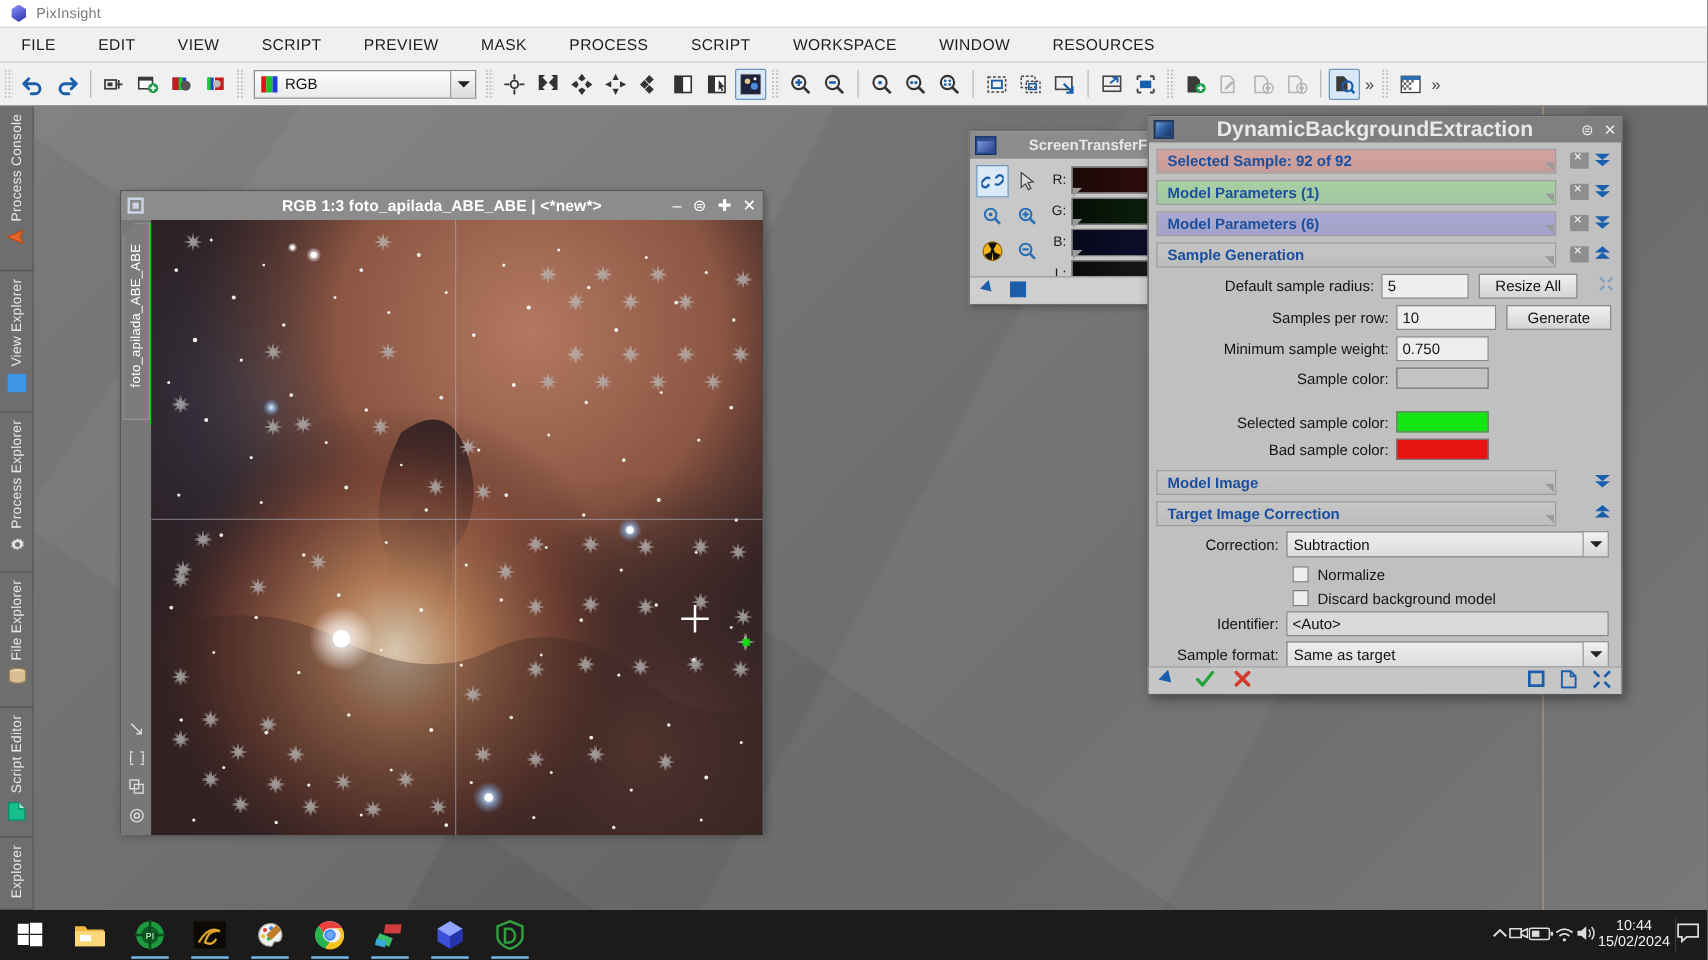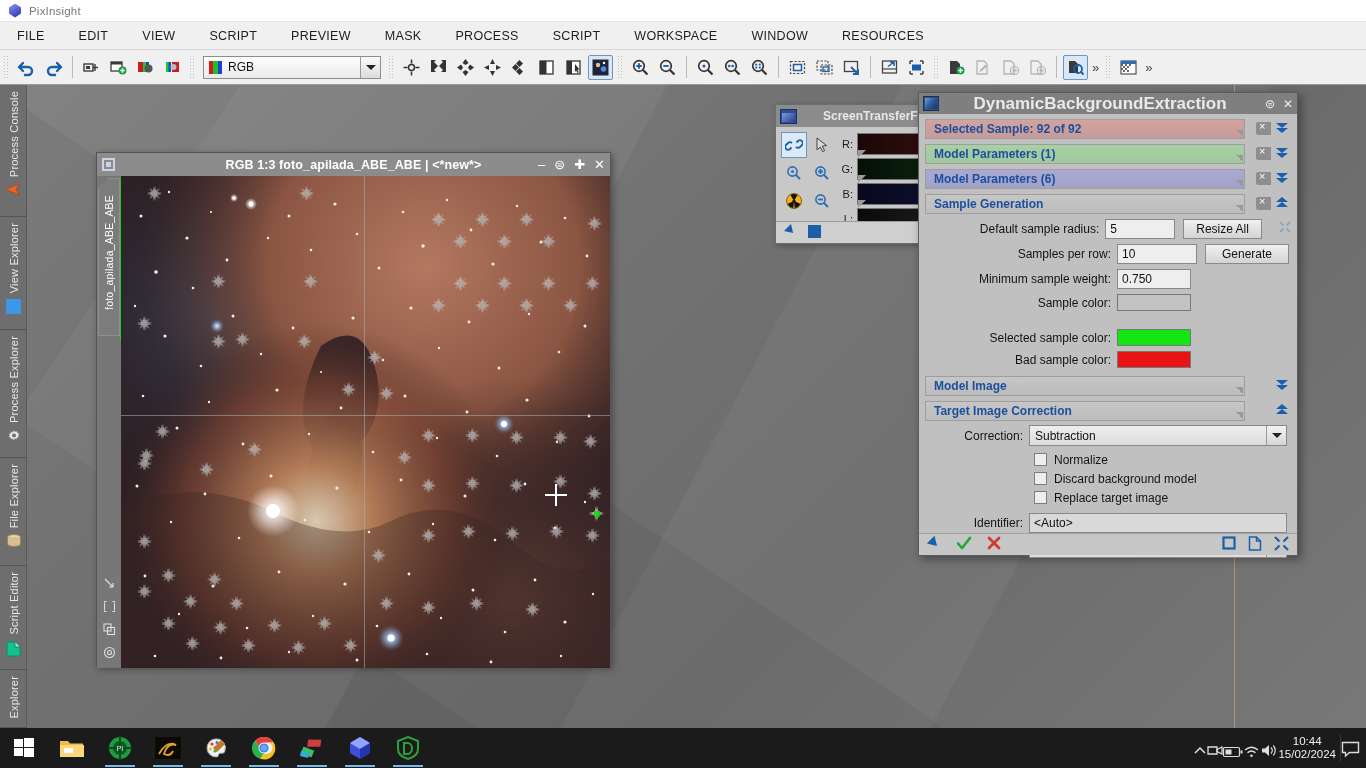--- a/index.html
+++ b/index.html
@@ -303,21 +303,21 @@
     position:absolute; left:0; bottom:0; width:1366px; height:40px;
     background:#1b1b1b; display:flex; align-items:center;
   }
   .tkitem{
     width:48px; height:40px; display:flex; align-items:center; justify-content:center;
     position:relative; cursor:default;
   }
   .tkitem.open::after{
     content:""; position:absolute; bottom:1px; left:9px; width:30px; height:2px; background:#76b9ed;
   }
-  #tray{ margin-left:auto; display:flex; align-items:flex-end; padding-right:6px; color:#e8e8e8;}
+  #tray{ margin-left:auto; display:flex; align-items:center; padding-right:6px; color:#e8e8e8;}
   #tray .clock{ font-size:11.5px; line-height:13px; text-align:center; color:#f0f0f0; }
   #tray .sep{ width:1px;height:26px;background:#3b3b3b; margin-left:4px;}
 </style>
 </head>
 <body>
 
 <div id="win-titlebar">
   <span class="pix-logo">
       <i></i>
     </span>
@@ -1113,24 +1113,20 @@
     </div>
 
     <div class="cbrow">
       <span class="cb"></span>
       <label>Normalize</label>
     </div>
     <div class="cbrow">
       <span class="cb"></span>
       <label>Discard background model</label>
     </div>
-    <div class="cbrow" style="margin-bottom:5px">
-      <span class="cb"></span>
-      <label>Replace target image</label>
-    </div>
 
     <div class="frow">
       <span class="lab" style="width:104px">Identifier:</span>
       <span class="fld ro" style="width:258px">&lt;Auto&gt;</span>
     </div>
 
     <div class="frow">
       <span class="lab" style="width:104px">Sample format:</span>
       <span class="combo" style="width:258px">
         <span>Same as target</span>

